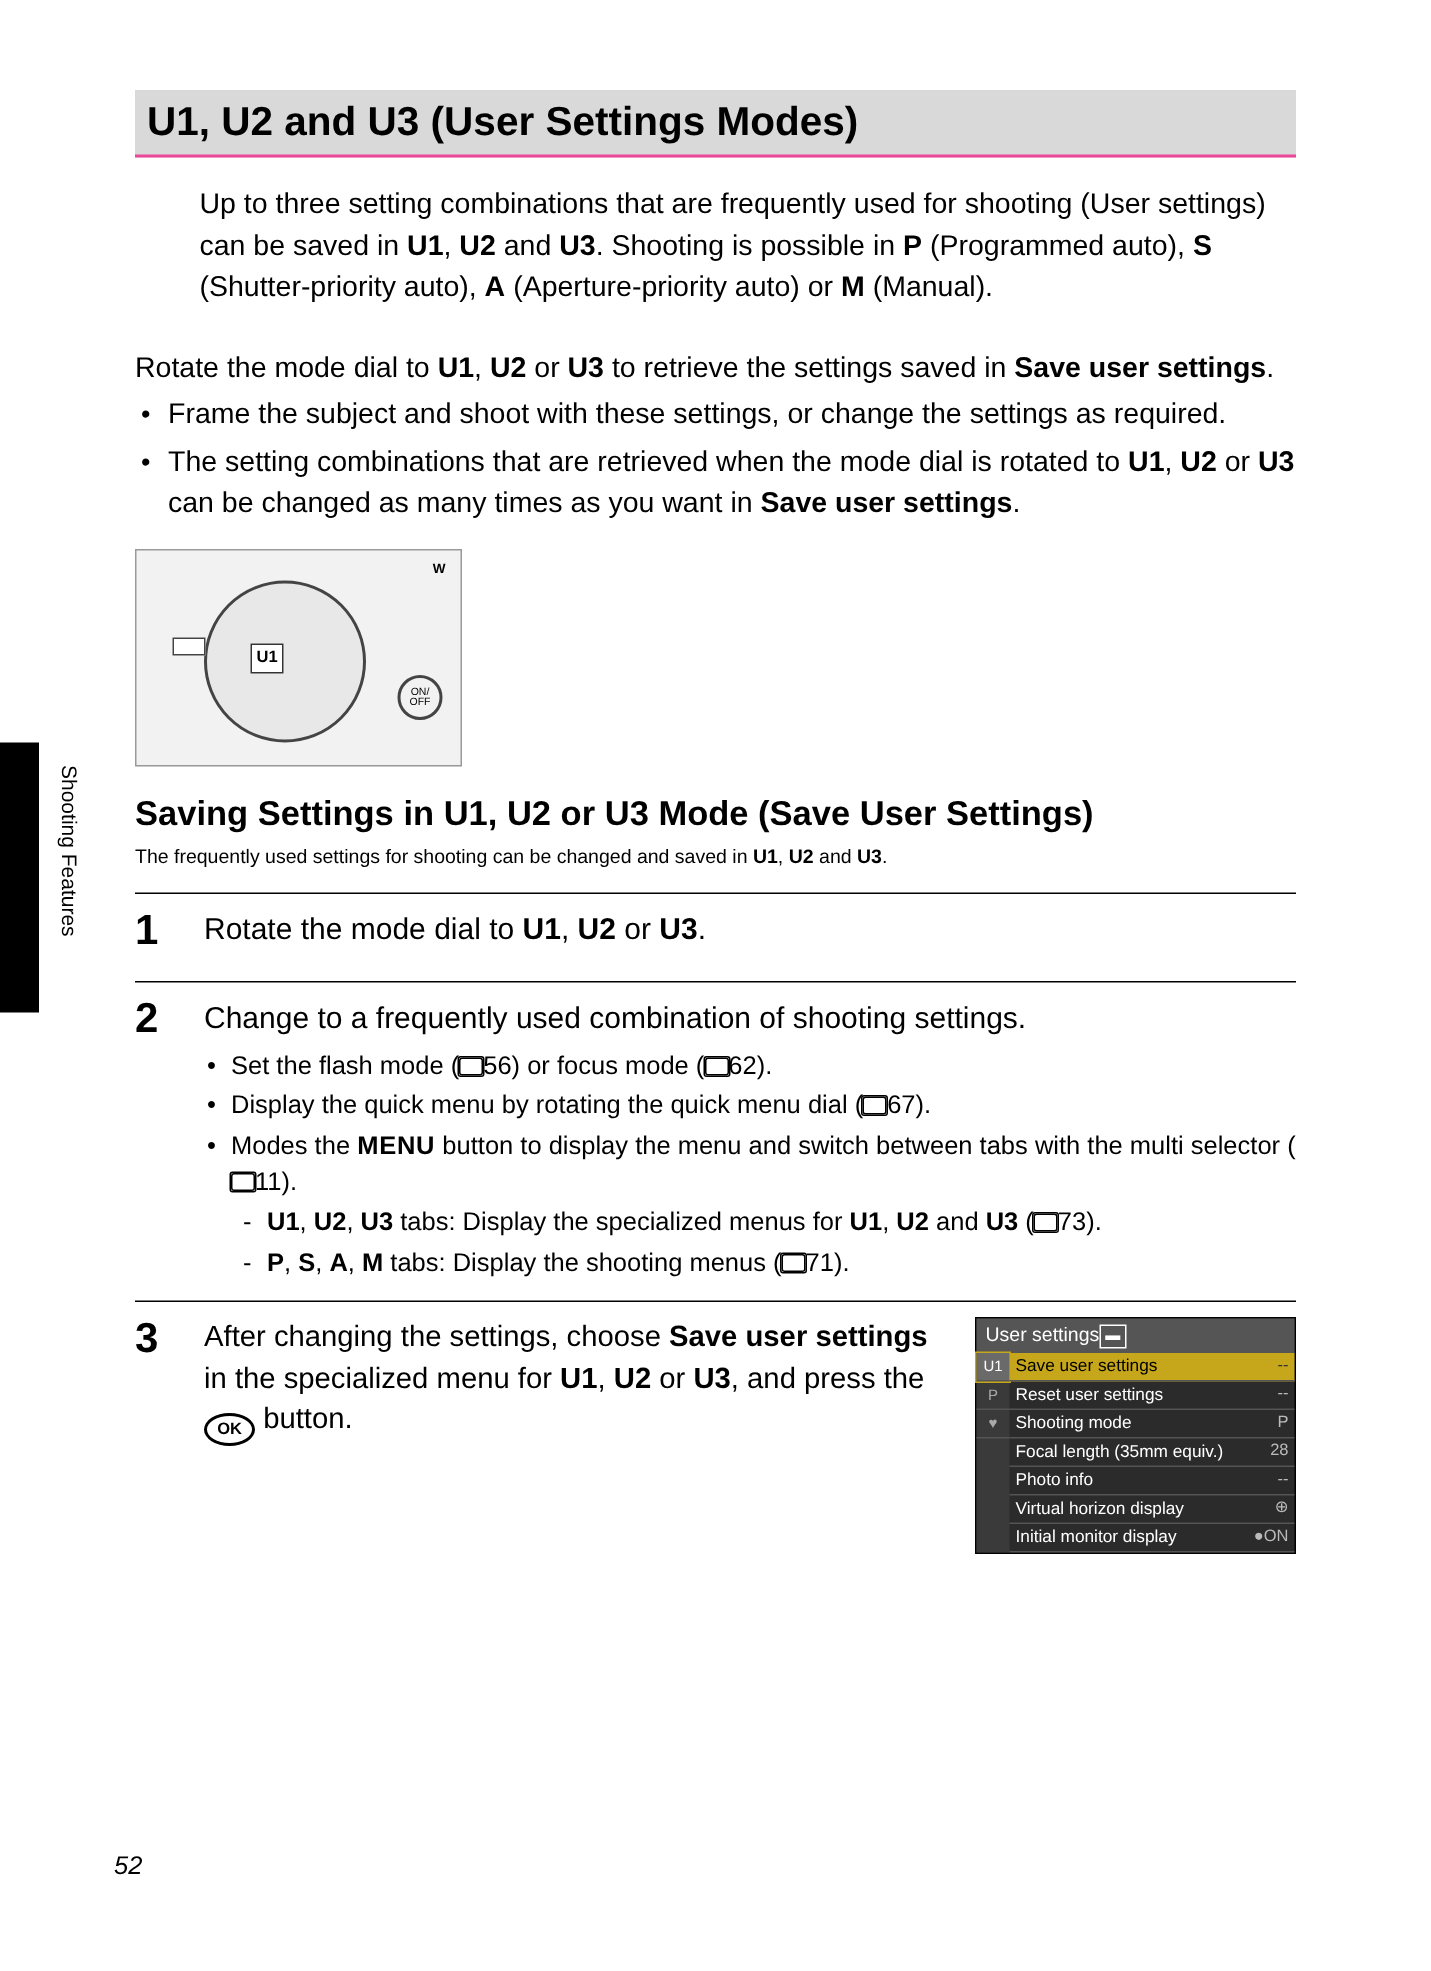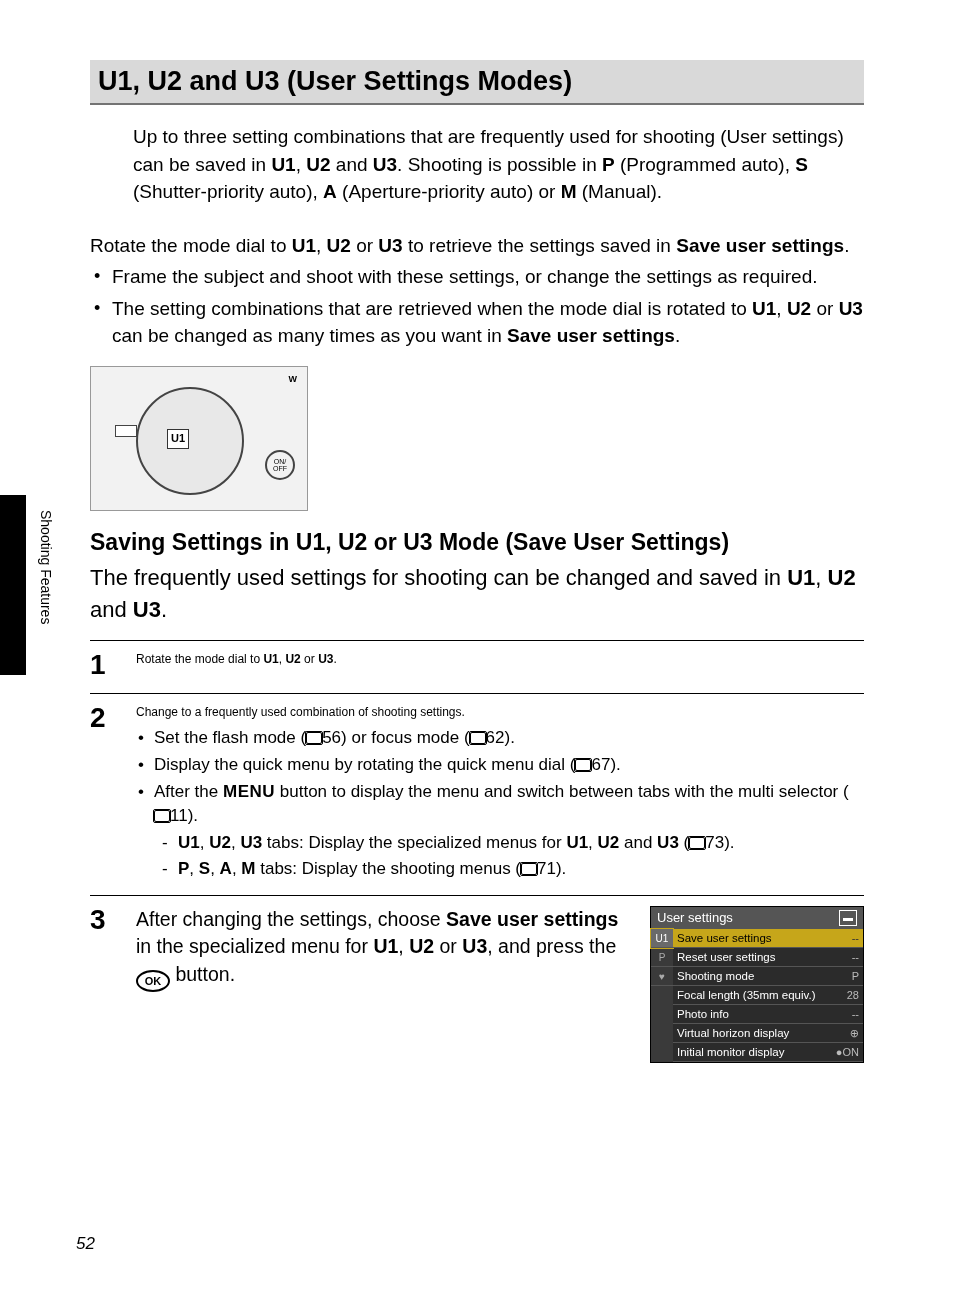--- a/index.html
+++ b/index.html
@@ -27,21 +27,21 @@
     position: absolute;
     left: 38px;
     top: 510px;
     writing-mode: vertical-rl;
     text-orientation: mixed;
     font-size: 14px;
     transform: rotate(0deg);
   }
   .title-bar {
     background: #d9d9d9;
-    border-bottom: 2px solid #737373;
+    border-bottom: 2px solid #ec4899;
     padding: 6px 10px 6px 8px;
     margin-bottom: 18px;
   }
   .title-bar h1 {
     font-size: 27px;
     font-weight: bold;
     display: inline;
   }
   .u-mode {
     font-family: Arial, sans-serif;
@@ -124,21 +124,21 @@
     text-align: center;
     line-height: 1;
   }
   h2.subheading {
     font-size: 23px;
     font-weight: bold;
     margin-top: 18px;
     margin-bottom: 6px;
   }
   .subintro {
-    font-size: 22px;
+    font-size: 13px;
     line-height: 1.45;
     margin-bottom: 14px;
   }
   .step {
     border-top: 1px solid #000;
     padding: 10px 0 14px 0;
     display: flex;
     gap: 18px;
   }
   .step-num {
@@ -147,21 +147,21 @@
     width: 28px;
     flex-shrink: 0;
     line-height: 1;
   }
   .step-body {
     flex: 1;
     font-size: 19.5px;
     line-height: 1.4;
   }
   .step-body .lead {
-    font-size: 12px;
+    font-size: 20px;
     display: block;
     margin-bottom: 6px;
   }
   ul.sub {
     list-style: none;
     padding-left: 18px;
     font-size: 17px;
   }
   ul.sub > li {
     position: relative;
@@ -225,21 +225,20 @@
     background: #2b2b2b;
     color: #fff;
     font-size: 12px;
     flex-shrink: 0;
     border: 1px solid #000;
   }
   .menu-header {
     background: #555;
     padding: 2px 6px;
     display: flex;
-    justify-content: space-between;
     align-items: center;
     font-size: 13px;
   }
   .menu-body {
     display: flex;
   }
   .menu-tabs {
     width: 22px;
     background: #3a3a3a;
     display: flex;
@@ -356,21 +355,21 @@
     <div class="step-body">
       <span class="lead">Change to a frequently used combination of shooting settings.</span>
       <ul class="sub">
         <li>
           <span>Set the flash mode (</span><span class="book-icon"></span><span>56</span><span>) or focus mode (</span><span class="book-icon"></span><span>62</span><span>).</span>
         </li>
         <li>
           <span>Display the quick menu by rotating the quick menu dial (</span><span class="book-icon"></span><span>67</span><span>).</span>
         </li>
         <li>
-          <span>After the </span><span class="menu-label">MENU</span><span> button to display the menu and switch between tabs with the multi selector (</span><span class="book-icon"></span><span>11</span><span>).</span>
+          <span>Modes the </span><span class="menu-label">MENU</span><span> button to display the menu and switch between tabs with the multi selector (</span><span class="book-icon"></span><span>11</span><span>).</span>
           <ul class="sub dash">
             <li>
               <span class="u-mode">U1</span><span>, </span><span class="u-mode">U2</span><span>, </span><span class="u-mode">U3</span><span> tabs: Display the specialized menus for </span><span class="u-mode">U1</span><span>, </span><span class="u-mode">U2</span><span> and </span><span class="u-mode">U3</span><span> (</span><span class="book-icon"></span><span>73</span><span>).</span>
             </li>
             <li>
               <span class="u-mode">P</span><span>, </span><span class="u-mode">S</span><span>, </span><span class="u-mode">A</span><span>, </span><span class="u-mode">M</span><span> tabs: Display the shooting menus (</span><span class="book-icon"></span><span>71</span><span>).</span>
             </li>
           </ul>
         </li>
       </ul>

